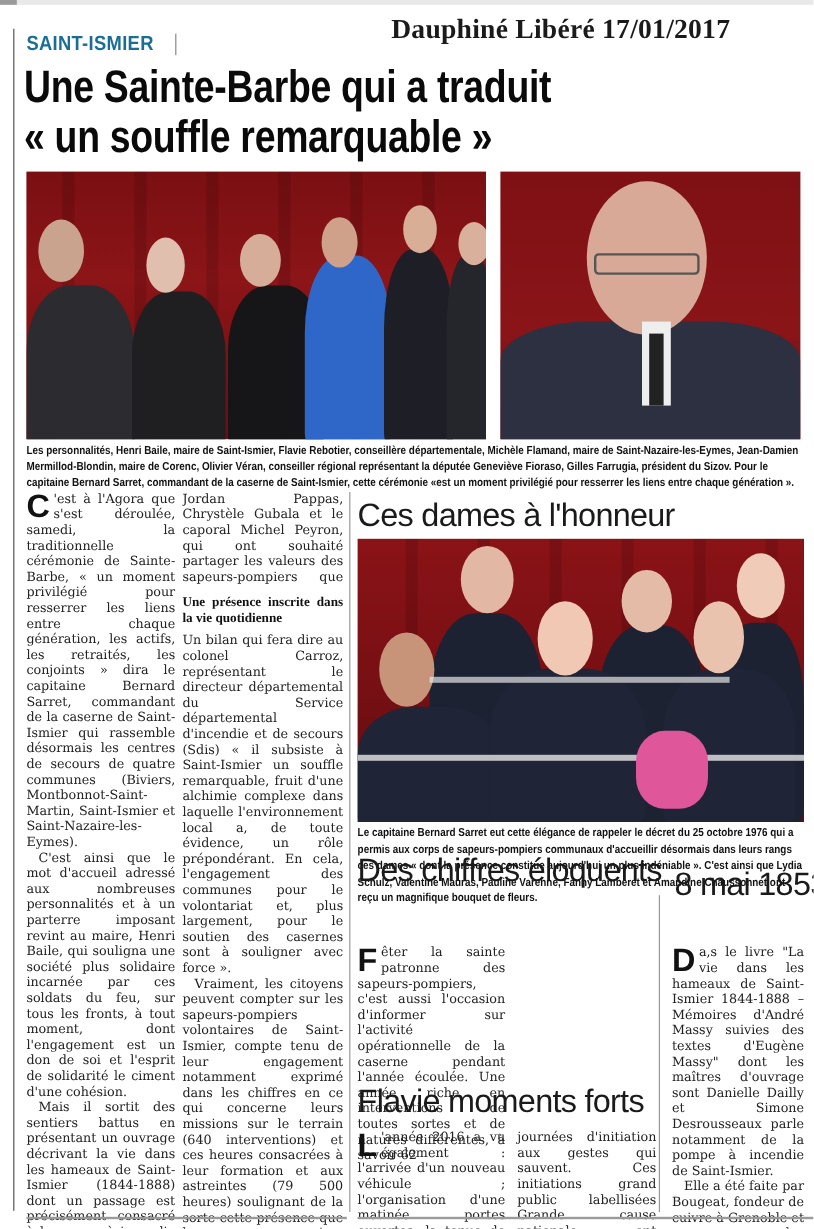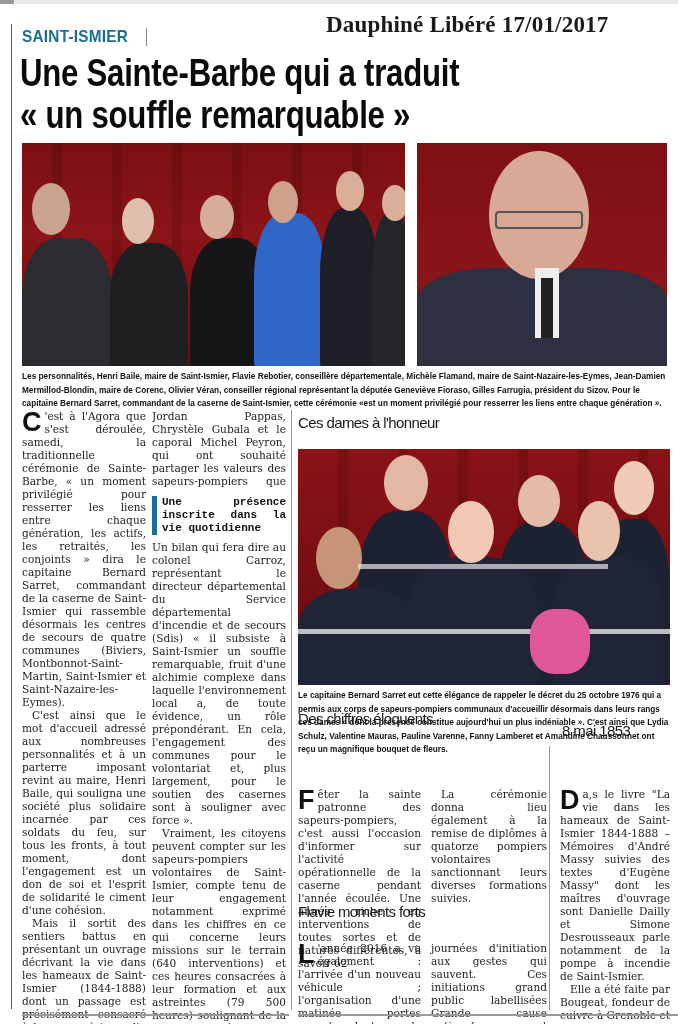--- a/index.html
+++ b/index.html
@@ -29,25 +29,25 @@
   .col p.first { text-indent:0; }
   .c1 { left:22px; top:410px; width:124px; }
   .c2 { left:152px; top:410px; width:134px; }
   .c3 { left:298px; top:788px; width:123px; }
   .c4 { left:431px; top:788px; width:116px; }
   .c5 { left:298px; top:942px; width:123px; }
   .c6 { left:431px; top:942px; width:116px; }
   .c7 { left:560px; top:788px; width:110px; }
 
   .dropcap { float:left; font-family:"Liberation Sans", sans-serif; font-weight:bold; font-size:27px; line-height:22px; margin:1px 3px 0 0; color:#111; }
-  .subhead { margin:8px 0 6px 0; font-family:Liberation Mono, monospace; font-weight:bold; font-size:11px; line-height:13px; color:#111; display:flex; text-indent:0; }
+  .subhead { margin:8px 0 6px 0; font-family:Liberation Serif, serif; font-weight:bold; font-size:11px; line-height:13px; color:#111; display:flex; text-indent:0;flex-direction:column; }
   .subhead .mark { width:5px; background:#1a6e96; margin-right:5px; flex:none; }
 
   .vsep { position:absolute; width:1px; background:#999; }
-  .section-title { position:absolute; font-family:"Liberation Sans", sans-serif; font-size:15px; color:#1a1a1a; letter-spacing:-0.6px; white-space:nowrap; }
+  .section-title { position:absolute; font-family:"Liberation Sans", sans-serif; font-size:27px; color:#1a1a1a; letter-spacing:-0.6px; white-space:nowrap; }
   .hrule { position:absolute; height:2px; background:#9a9a9a; }
 </style>
 </head>
 <body>
 
 <div class="topbar">
     <div class="nub"></div>
   </div>
 <div class="frame-left"></div>
 
@@ -136,21 +136,20 @@
   <div style="position:absolute;left:60px;top:115px;width:250px;height:5px;background:rgba(230,230,230,0.7)"></div>
   <div style="position:absolute;left:232px;top:160px;width:60px;height:65px;border-radius:40%;background:#e0569a"></div>
 </div>
 <div class="caption cap2">Le capitaine Bernard Sarret eut cette élégance de rappeler le décret du 25 octobre 1976 qui a permis aux corps de sapeurs-pompiers communaux d'accueillir désormais dans leurs rangs ces dames « dont la présence constitue aujourd'hui un plus indéniable ». C'est ainsi que Lydia Schulz, Valentine Mauras, Pauline Varenne, Fanny Lamberet et Amandine Chaussonnet ont reçu un magnifique bouquet de fleurs.</div>
 
 <div class="section-title" style="left:298px;top:710px">Des chiffres éloquents</div>
 <div class="col c3">
   <p class="first"><span class="dropcap">F</span><span>êter la sainte patronne des sapeurs-pompiers, c'est aussi l'occasion d'informer sur l'activité opérationnelle de la caserne pendant l'année écoulée. Une année riche en interventions de toutes sortes et de natures différentes, à savoir 62</span></p>
 </div>
 <div class="col c4">
-  <p>La cérémonie donna lieu également à la remise de diplômes à quatorze pompiers volontaires sanctionnant leurs diverses formations suivies.</p>
 </div>
 
 <div class="section-title" style="left:298px;top:903px">Flavie moments forts</div>
 <div class="col c5">
   <p class="first"><span class="dropcap">L</span><span>'année 2016 a vu également : l'arrivée d'un nouveau véhicule ; l'organisation d'une matinée portes ouvertes; la tenue de plusieurs demi-</span></p>
 </div>
 <div class="col c6">
   <p class="first">journées d'initiation aux gestes qui sauvent. Ces initiations grand public labellisées Grande cause nationale ont accueilli 80 personnes.</p>
 </div>
 

